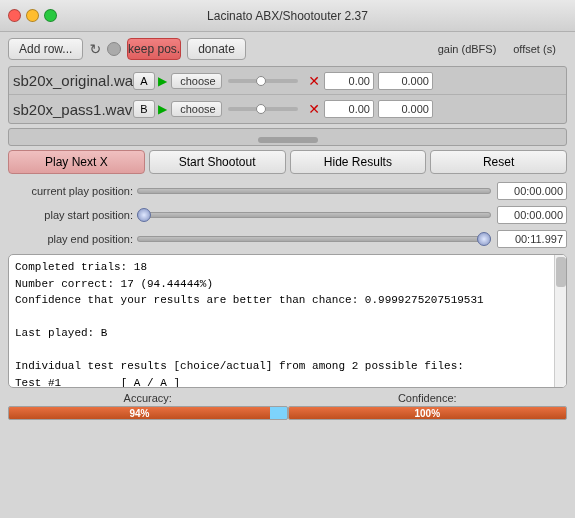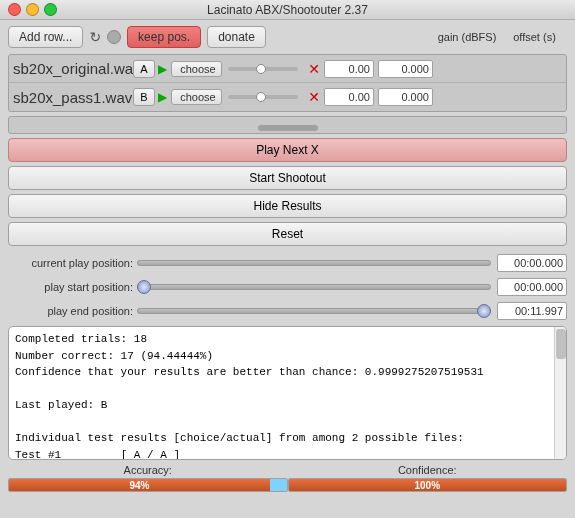--- a/index.html
+++ b/index.html
@@ -6,21 +6,21 @@
     body {
       font-family: -apple-system, "Lucida Grande", Arial, sans-serif;
       font-size: 12px;
       background: #d6d6d6;
       width: 575px;
       height: 518px;
       overflow: hidden;
     }
     .title-bar {
       background: linear-gradient(to bottom, #e8e8e8, #d0d0d0);
-      height: 20px;
+      height: 32px;
       display: flex;
       align-items: center;
       justify-content: center;
       border-bottom: 1px solid #b0b0b0;
       position: relative;
     }
     .window-buttons {
       position: absolute;
       left: 8px;
       display: flex;
@@ -56,21 +56,21 @@
       padding: 3px 10px;
       font-size: 12px;
       cursor: pointer;
       color: #333;
     }
     .btn-keep-pos {
       background: linear-gradient(to bottom, #f08080, #e06060);
       border: 1px solid #c04040;
       color: #333;
       border-radius: 4px;
-      padding: 3px 10px;
+      padding: 3px 0;
       font-size: 12px;
       cursor: pointer;
     }
     .refresh-icon { font-size: 14px; cursor: pointer; color: #555; }
     .circle-indicator {
       width: 14px;
       height: 14px;
       border-radius: 50%;
       background: #aaa;
       border: 1px solid #888;
@@ -196,21 +196,20 @@
       width: 60px;
       height: 6px;
       background: #a0a0a0;
       border-radius: 3px;
     }
 
     .action-buttons {
       display: flex;
       gap: 4px;
       margin-bottom: 6px;
-      flex-direction: column;
     }
     .btn-play-next {
       background: linear-gradient(to bottom, #f0c0c0, #e0a0a0);
       border: 1px solid #c08080;
       border-radius: 4px;
       padding: 4px 10px;
       font-size: 12px;
       cursor: pointer;
       flex: 1;
       text-align: center;

